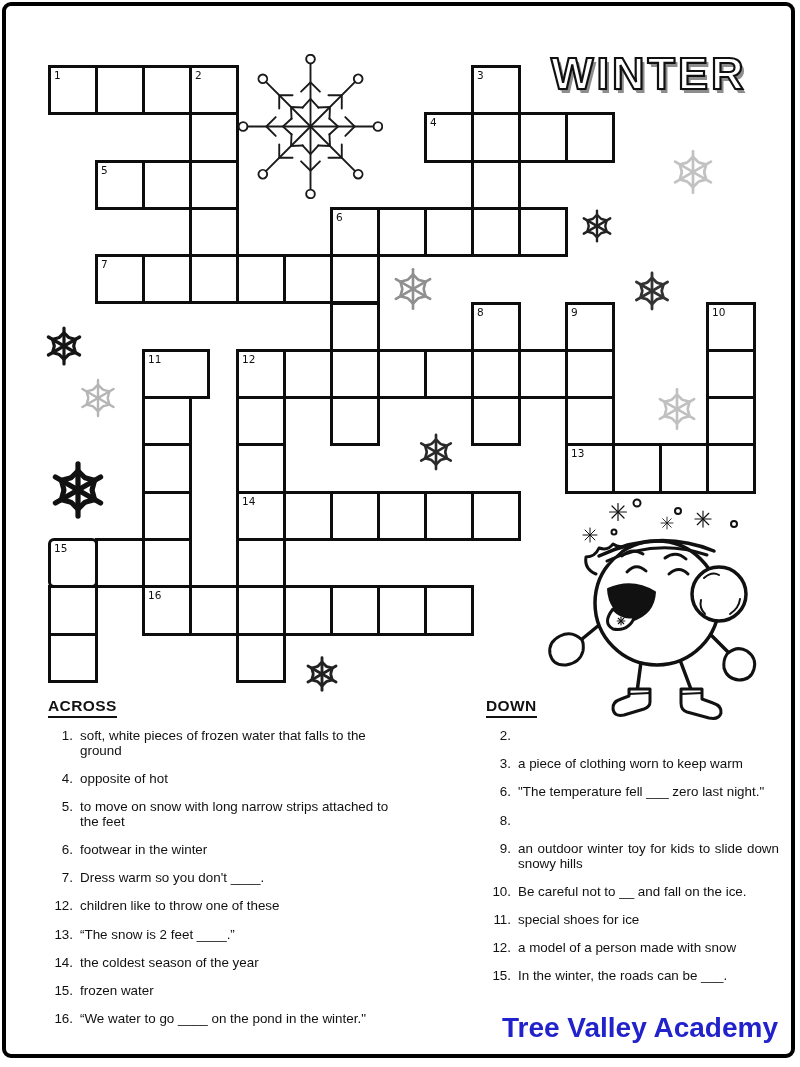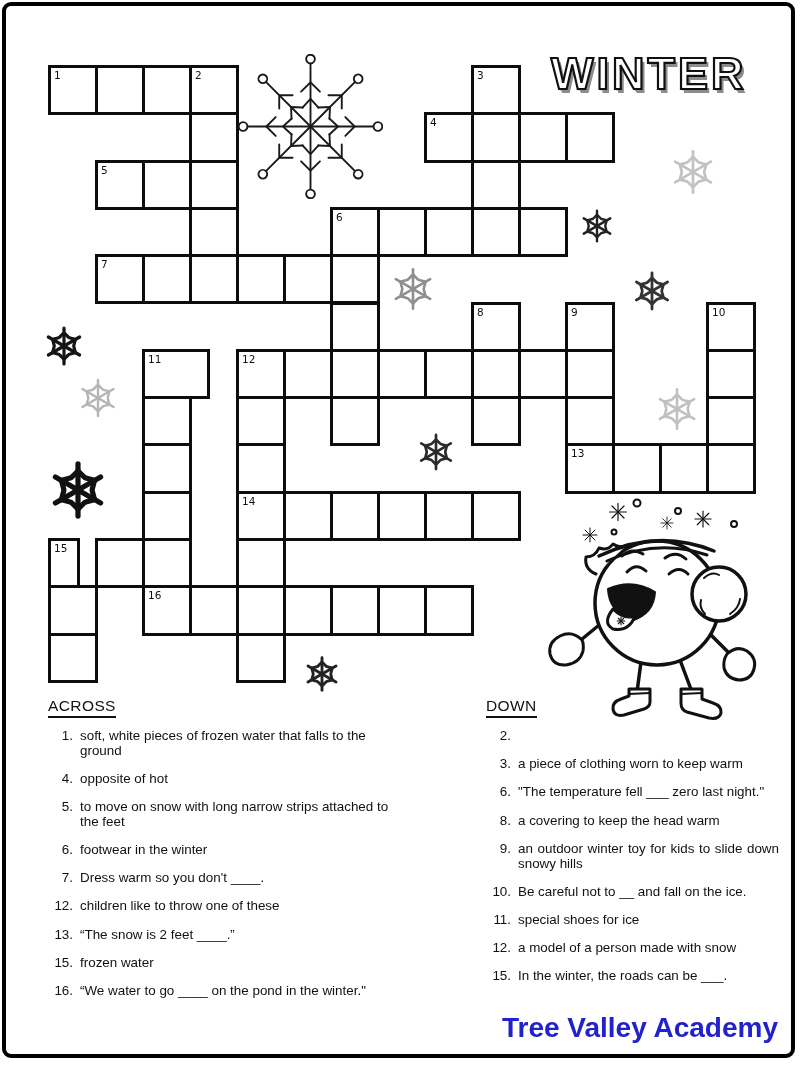--- a/index.html
+++ b/index.html
@@ -12,21 +12,21 @@
         text-shadow:3px 4px 0 #8d8d8d,1px 2px 0 #c9c9c9;
         font-family:"Liberation Sans",sans-serif;}
   #grid{position:absolute;left:0;top:0;}
   .cell{position:absolute;box-sizing:border-box;border:3px solid #0d0d0d;background:#fff;}
   .cnum{position:absolute;left:3px;top:1px;font-size:10.5px;line-height:12px;color:#111;
         font-family:"DejaVu Sans",sans-serif;}
   .flake{position:absolute;pointer-events:none;}
   .clues{position:absolute;top:697px;}
   .across{left:48px;width:356px;}
   .down{left:486px;width:293px;}
-  .clue-header{display:inline-block;margin:0 0 11px 0;font-size:15.5px;font-weight:normal;
+  .clue-header{display:inline-block;margin:0 0 11px 0;font-size:15.5px;font-weight:bold;
         letter-spacing:0.4px;border-bottom:2.5px solid #111;padding-bottom:1px;}
   .clue-list{list-style:none;margin:0;padding:0;}
   .clue{display:flex;margin-bottom:13.5px;font-size:13.4px;line-height:14.7px;}
   .clue-num{width:25px;min-width:25px;text-align:right;margin-right:7px;}
   .clue-text{flex:1;}
   .down .clue-text{text-align:justify;}
   .brand{position:absolute;top:1012px;right:22px;font-size:28px;font-weight:bold;margin:0;}
   .snowman{position:absolute;left:538px;top:490px;width:235px;height:238px;pointer-events:none;}
   .bigflake{position:absolute;left:238px;top:54px;width:145px;height:145px;pointer-events:none;}
 </style>
@@ -146,21 +146,21 @@
       <div class="cell" style="left: 706px; top: 443.4px; width: 50px; height: 50.3px;"></div>
       <div class="cell" style="left: 142px; top: 490.7px; width: 50px; height: 50.3px;"></div>
       <div class="cell" style="left: 236px; top: 490.7px; width: 50px; height: 50.3px;">
         <span class="cnum">14</span>
       </div>
       <div class="cell" style="left: 283px; top: 490.7px; width: 50px; height: 50.3px;"></div>
       <div class="cell" style="left: 330px; top: 490.7px; width: 50px; height: 50.3px;"></div>
       <div class="cell" style="left: 377px; top: 490.7px; width: 50px; height: 50.3px;"></div>
       <div class="cell" style="left: 424px; top: 490.7px; width: 50px; height: 50.3px;"></div>
       <div class="cell" style="left: 471px; top: 490.7px; width: 50px; height: 50.3px;"></div>
-      <div class="cell" style="left: 48px; top: 538px; width: 32px; height: 50.3px;">
+      <div class="cell" style="left: 48px; top: 538px; width: 50px; height: 50.3px; border-radius: 6px;">
         <span class="cnum">15</span>
       </div>
       <div class="cell" style="left: 95px; top: 538px; width: 50px; height: 50.3px;"></div>
       <div class="cell" style="left: 142px; top: 538px; width: 50px; height: 50.3px;"></div>
       <div class="cell" style="left: 236px; top: 538px; width: 50px; height: 50.3px;"></div>
       <div class="cell" style="left: 48px; top: 585.3px; width: 50px; height: 50.3px;"></div>
       <div class="cell" style="left: 142px; top: 585.3px; width: 50px; height: 50.3px;">
         <span class="cnum">16</span>
       </div>
       <div class="cell" style="left: 189px; top: 585.3px; width: 50px; height: 50.3px;"></div>
@@ -290,20 +290,24 @@
         </li>
         <li class="clue">
           <span class="clue-num">12.</span>
           <span class="clue-text">children like to throw one of these</span>
         </li>
         <li class="clue">
           <span class="clue-num">13.</span>
           <span class="clue-text">“The snow is 2 feet ____.”</span>
         </li>
         <li class="clue">
+          <span class="clue-num">14.</span>
+          <span class="clue-text">the coldest season of the year</span>
+        </li>
+        <li class="clue">
           <span class="clue-num">15.</span>
           <span class="clue-text">frozen water</span>
         </li>
         <li class="clue">
           <span class="clue-num">16.</span>
           <span class="clue-text">“We water to go ____ on the pond in the winter."</span>
         </li>
       </ul>
   </section>
 
@@ -316,21 +320,20 @@
         <li class="clue">
           <span class="clue-num">3.</span>
           <span class="clue-text">a piece of clothing worn to keep warm</span>
         </li>
         <li class="clue">
           <span class="clue-num">6.</span>
           <span class="clue-text">"The temperature fell ___ zero last night."</span>
         </li>
         <li class="clue">
           <span class="clue-num">8.</span>
-          <span class="clue-text">a covering to keep the head warm</span>
         </li>
         <li class="clue">
           <span class="clue-num">9.</span>
           <span class="clue-text">an outdoor winter toy for kids to slide down snowy hills</span>
         </li>
         <li class="clue">
           <span class="clue-num">10.</span>
           <span class="clue-text">Be careful not to __ and fall on the ice.</span>
         </li>
         <li class="clue">

